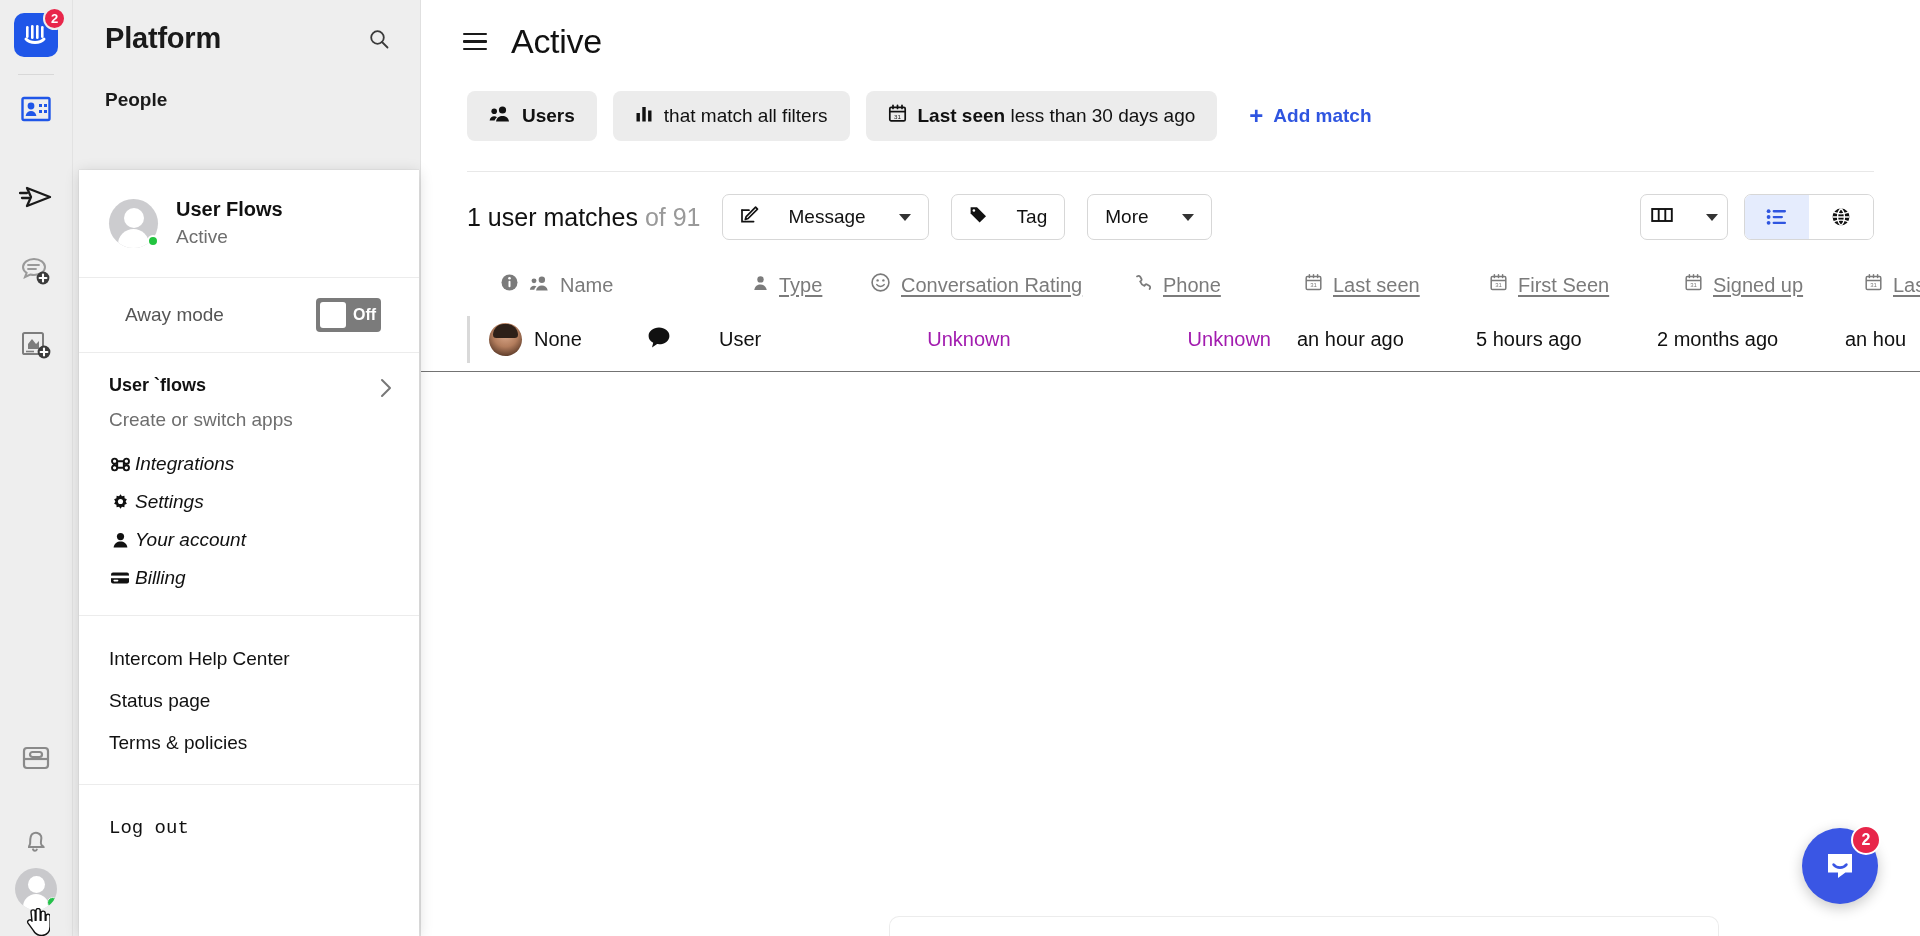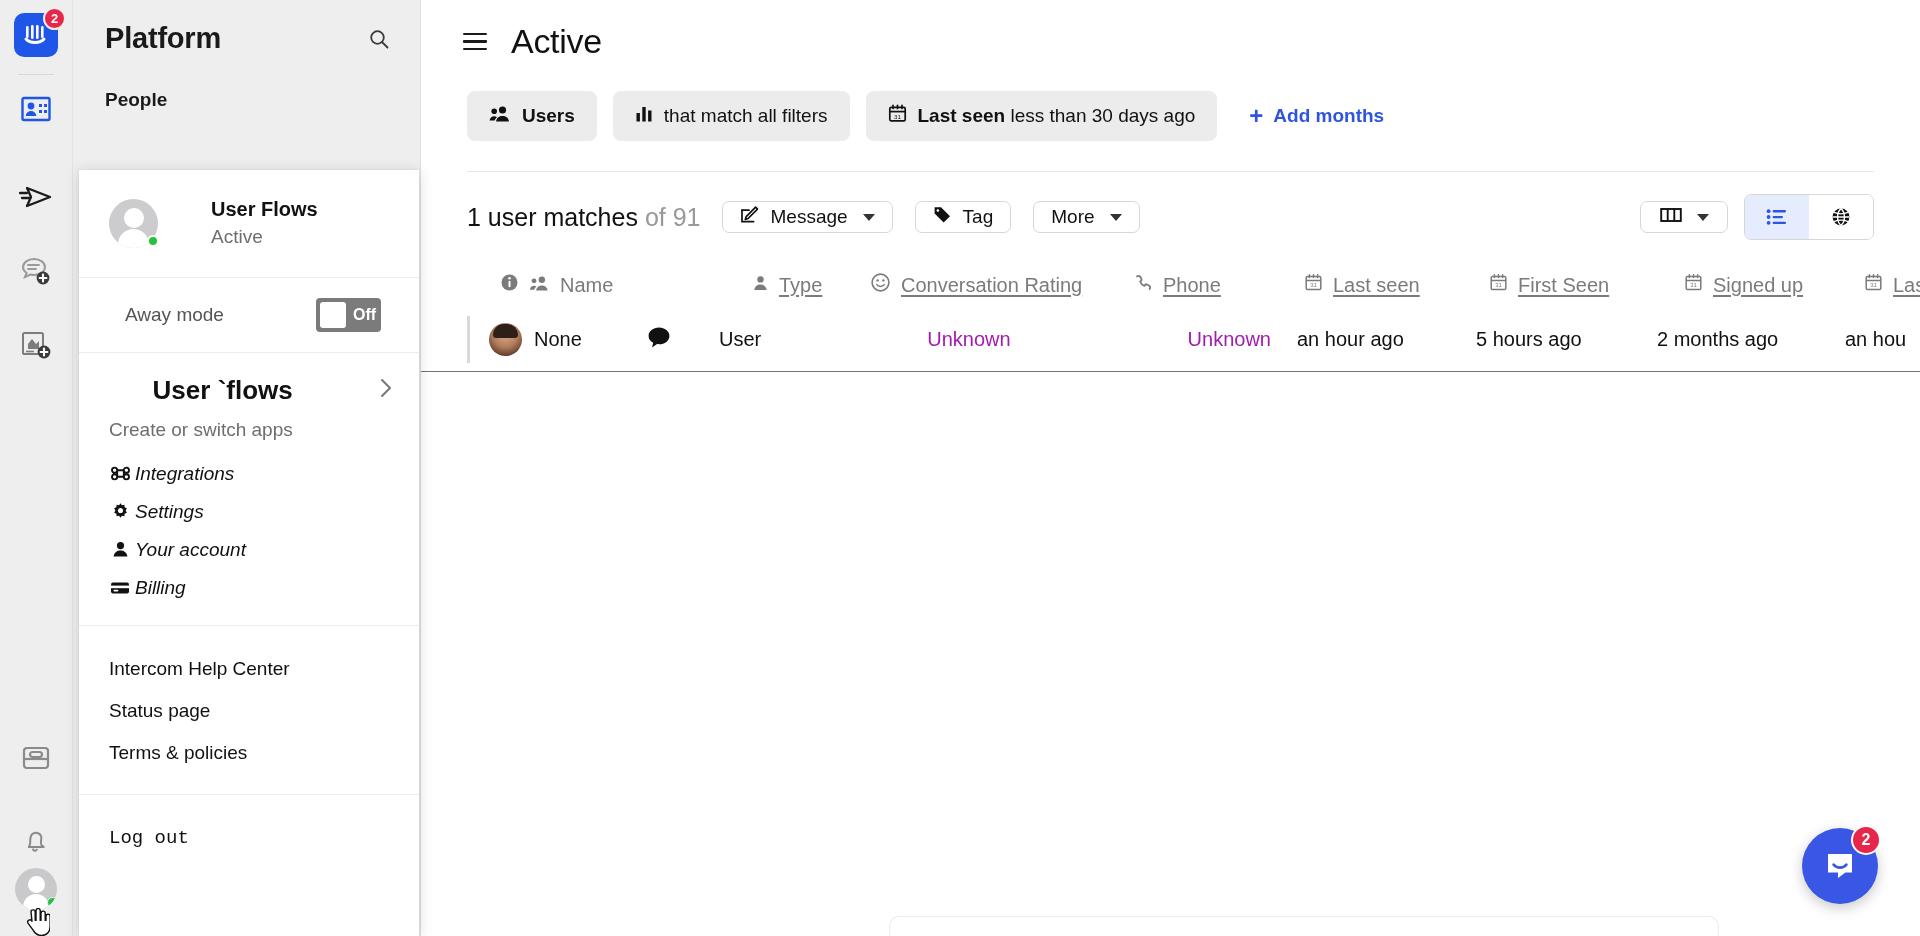--- a/index.html
+++ b/index.html
@@ -88,21 +88,21 @@
   .acct-panel {
     position: absolute;
     left: 79px; top: 170px;
     width: 340px;
     background: #ffffff;
     box-shadow: 0 2px 14px rgba(0,0,0,0.14), 0 0 1px rgba(0,0,0,0.2);
     z-index: 40;
     padding-bottom: 0;
     height: 766px;
   }
-  .acct-user { display:flex; align-items:center; padding: 27px 0 27px 30px; gap: 35px; }
+  .acct-user { display:flex; align-items:center; padding: 27px 0 27px 30px; }
   .acct-avatar {
     position: relative; width: 49px; height: 49px; border-radius:50%;
     background:#cccccf; overflow:visible; flex:0 0 49px;
   }
   .acct-avatar .head { width:20px;height:20px;border-radius:50%;background:#fff;position:absolute;top:9px;left:14.5px;}
   .acct-avatar .body { width:31px;height:19px;border-radius:16px 16px 0 0;background:#fff;position:absolute;bottom:0;left:9px;}
   .acct-avatar .shade { position:absolute;inset:0;border-radius:50%;overflow:hidden; }
   .acct-dot {
     position:absolute; right:-1px; bottom:1px; width:12px;height:12px;
     background:#22c43f; border-radius:50%; border:2px solid #fff; z-index:5;
@@ -121,21 +121,21 @@
     display:flex; align-items:center; cursor:pointer; padding: 4px;
   }
   .toggle .knob { width:26px;height:26px;background:#fff;border-radius:3px; }
   .toggle .lbl { color:#fff;font-size:16px;font-weight:bold;margin-left:7px; }
 
   .menu-block { padding: 22px 0 18px 0; }
   .menu-app {
     display:flex; align-items:flex-start; justify-content:space-between;
     padding: 0 26px 0 30px; cursor:pointer; margin-bottom: 14px;
   }
-  .menu-app-name { font-size:26px;font-weight:bold;color:#111; line-height:1.2;text-align:right;}
+  .menu-app-name { font-size:18px;font-weight:bold;color:#111; line-height:1.2;}
   .menu-app-sub { font-size:19px;color:#6e6e6e;margin-top:13px;}
   .chev { color:#6e6e6e; font-size: 22px; line-height: 1; margin-top: 3px;}
   .menu-item {
     display:flex;align-items:center;gap:4px;
     padding: 8px 30px 8px 30px; cursor:pointer;
     font-size:19px; color:#111;font-style:italic;
   }
   .menu-item .mi-ico { width:22px;display:flex;justify-content:center;align-items:center;}
   .links-block { padding: 22px 0 20px 0; }
   .link-item {
@@ -163,22 +163,22 @@
     display:flex;align-items:center;gap:10px;
     color:#2f55e0; font-size:19px; font-weight:bold; cursor:pointer;
     margin-left: 16px;
   }
   .hr-line { height:1px;background:#e8e8e8;margin: 30px 46px 0 46px; }
 
   .action-row { display:flex;align-items:center; padding: 22px 46px 0 46px; gap:22px;}
   .match-text { font-size:25px; color:#111; white-space:nowrap;}
   .match-text .dim { color:#999; }
   .btn {
-    height:32px; border:1px solid #d7d7d7; border-radius:7px; background:#fff;
-    display:flex;align-items:center;gap:11px; padding: 0 17px;
+    height:46px; border:1px solid #d7d7d7; border-radius:7px; background:#fff;
+    display:flex;align-items:center;gap:29px; padding: 0 17px;
     font-size:19px;color:#111;cursor:pointer; white-space:nowrap;
   }
   .caret { width:0;height:0;border-left:6px solid transparent;border-right:6px solid transparent;border-top:7px solid #333; margin-left:4px;}
   .action-right { margin-left:auto; display:flex; align-items:center; gap:16px;}
   .btn-cols { width:88px; justify-content:center; }
   .seg { display:flex; border:1px solid #d7d7d7;border-radius:7px; overflow:hidden; height:46px;}
   .seg-item { width:64px;display:flex;align-items:center;justify-content:center;cursor:pointer;background:#fff;}
   .seg-item.active { background:#e5ecfd; }
 
   
@@ -491,21 +491,21 @@
             <line x1="9.5" y1="1.4" x2="9.5" y2="4.4" stroke="#111" stroke-width="1.7" stroke-linecap="round"></line>
             <line x1="14" y1="1.4" x2="14" y2="4.4" stroke="#111" stroke-width="1.7" stroke-linecap="round"></line>
             <text x="9.5" y="14.6" font-size="6.2" text-anchor="middle" fill="#111" font-family="'Liberation Sans',sans-serif">31</text>
           </svg>
         </span>
         <span><b>Last seen</b><span class="norm"> less than 30 days ago</span></span>
       </div>
 
       <div class="addfilter">
         <span style="font-size:24px;line-height:1">+</span>
-        <span>Add months</span>
+        <span>Add match</span>
       </div>
     </div>
 
     <div class="hr-line"></div>
 
     <div class="action-row">
       <div class="match-text">
         <span>1 user matches</span>
         <span class="dim">of 91</span>
       </div>

